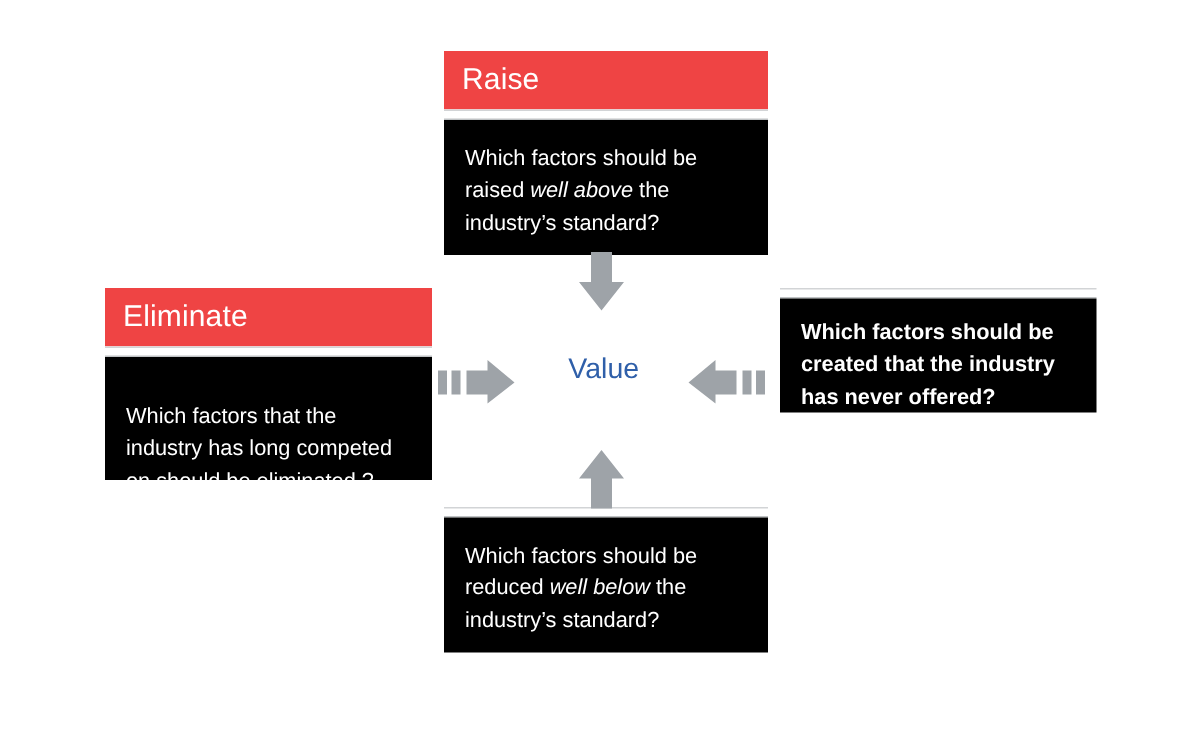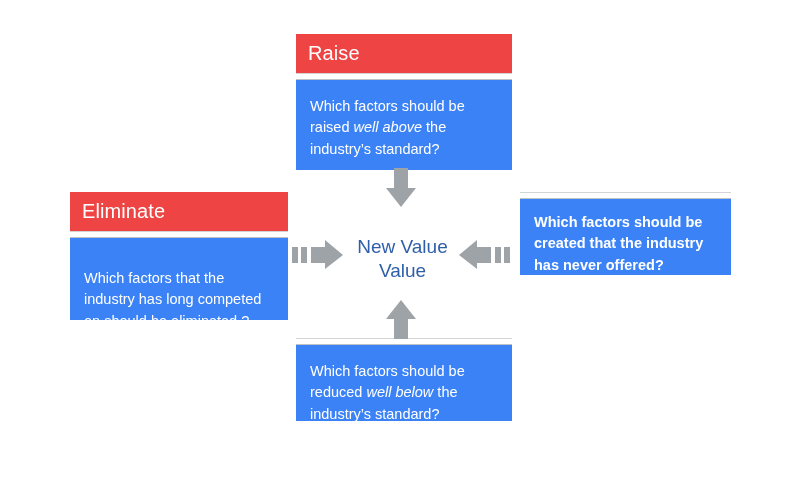--- a/index.html
+++ b/index.html
@@ -32,37 +32,37 @@
     letter-spacing: 0.1px;
   }
   .card-gap {
     height: 7px;
     background: #ffffff;
     border-top: 1px solid #d2d4d6;
     border-bottom: 1px solid #bfc2c4;
     box-sizing: border-box;
   }
   .card-body {
-    background: #3b82f6;
+    background: #000000;
     color: #ffffff;
     font-size: 14.5px;
     line-height: 1.47;
     padding: 14px 14px 14px 14px;
     box-sizing: border-box;
   }
   .card-body em {
     font-style: italic;
   }
 
   
   #card-raise     { left: 296px; top: 34px;  width: 216px; }
   #card-raise .card-body { height: 90px; padding-top: 16px; }
 
   #card-reduce    { left: 296px; top: 338px; width: 216px; }
-  #card-reduce .card-body { height: 76px; padding-top: 16px; }
+  #card-reduce .card-body { height: 90px; padding-top: 16px; }
 
   #card-eliminate { left: 70px;  top: 192px; width: 218px; }
   #card-eliminate .card-body { height: 82px; padding-top: 30px; }
 
   #card-create    { left: 520px; top: 192px; width: 211px; }
   #card-create .card-body { height: 76px; padding-top: 13px; font-weight: bold; }
 
   
   #center-label {
     position: absolute;
@@ -106,21 +106,20 @@
     <div class="card-gap"></div>
     <div class="card-body"><span>Which factors should be created that the industry has never offered?</span><em></em><span></span></div>
   </div>
 
   <div class="card" id="card-reduce">
     <div class="card-gap"></div>
     <div class="card-body"><span>Which factors should be reduced </span><em>well below</em><span> the industry’s standard?</span></div>
   </div>
 
   <div id="center-label">
-    <div>New Value</div>
     <div>Value</div>
   </div>
 
   <svg class="arrow" id="arrow-down" width="32" height="40" viewBox="0 0 32 40">
     <polygon points="9,0 23,0 23,20 31,20 16,39 1,20 9,20" fill="#9ea3a8"></polygon>
   </svg>
 
   <svg class="arrow" id="arrow-up" width="32" height="40" viewBox="0 0 32 40">
     <polygon points="16,0 31,19 23,19 23,39 9,39 9,19 1,19" fill="#9ea3a8"></polygon>
   </svg>

